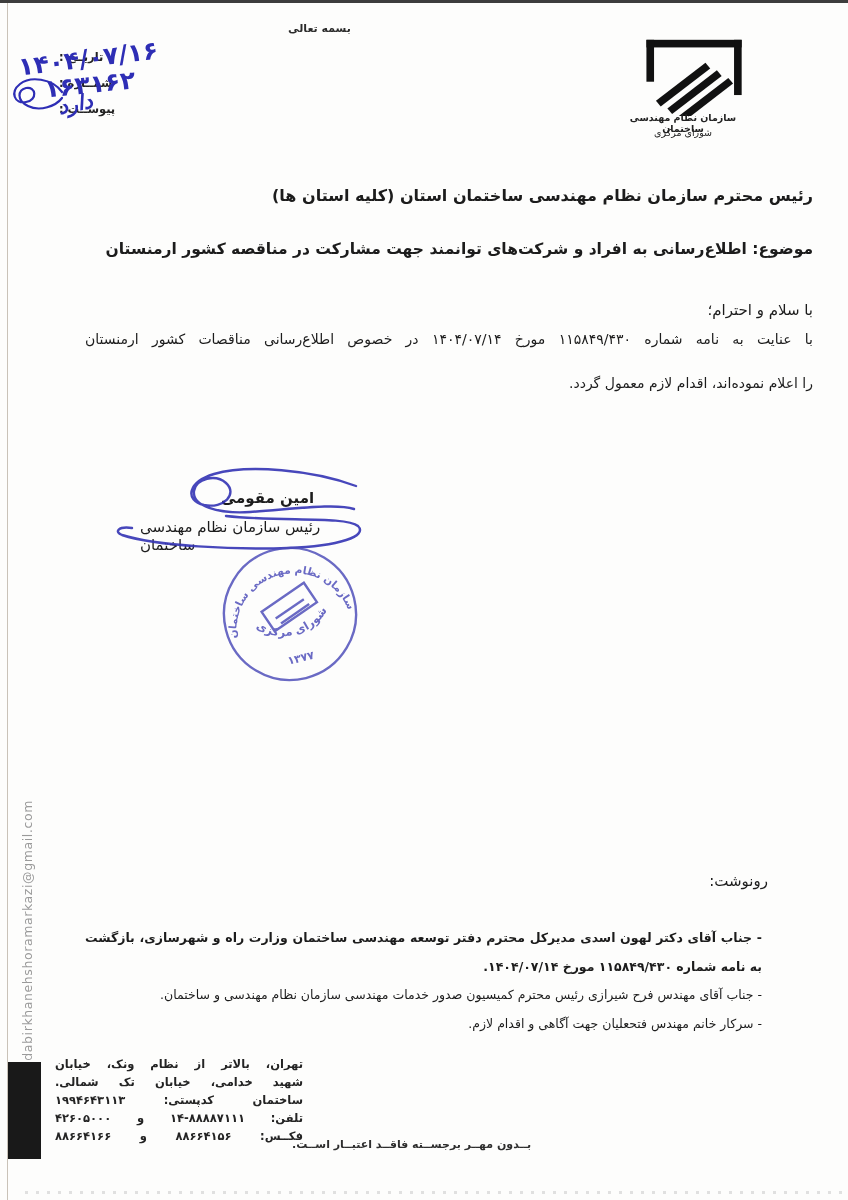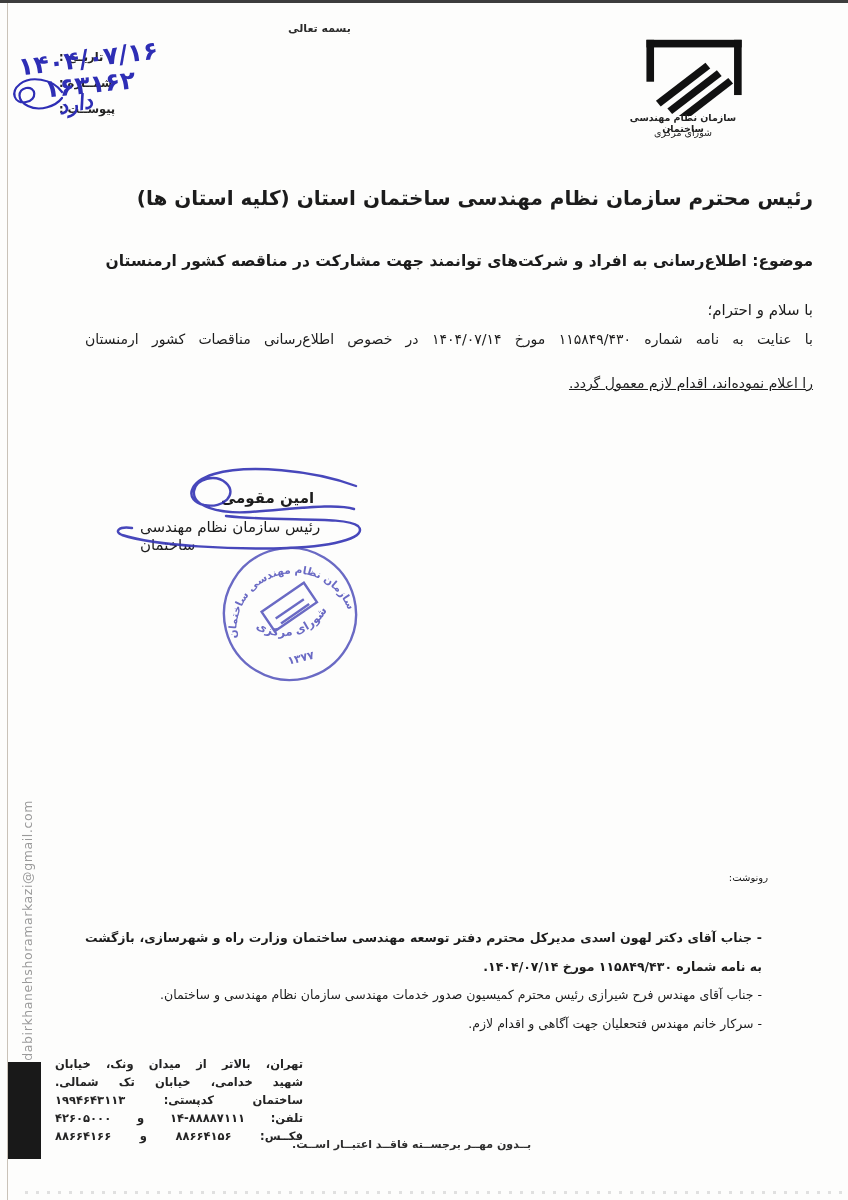--- a/index.html
+++ b/index.html
@@ -22,33 +22,33 @@
   .field-label{white-space:nowrap; margin-left:4px;}
   .field-dots{flex:1 1 auto; border-bottom:1.6px dotted #4a4a4a; height:15px;}
   .hw{color:#2e2eb5; font-weight:bold; white-space:nowrap;}
   .hw-date{left:18px; top:44px; font-size:25px; transform:rotate(-7deg); letter-spacing:1px;}
   .hw-number{left:44px; top:70px; font-size:25px; transform:rotate(-6deg); letter-spacing:2px;}
   .hw-attach{left:58px; top:92px; font-size:21px; transform:rotate(-11deg); font-style:italic;}
   .logo-box{left:640px; top:36px; width:110px; height:80px;}
   .logo-caption{left:608px; top:112px; width:150px; text-align:center; font-size:9.5px; font-weight:bold; color:#222;}
   .logo-caption2{left:608px; top:127px; width:150px; text-align:center; font-size:9.5px; color:#222;}
   
-  .recipient{right:35px; top:186px; font-size:20px; font-weight:bold;}
-  .subject{right:35px; top:240px; font-size:15.5px; font-weight:bold;margin-top:12px;}
+  .recipient{right:35px; top:186px; font-size:16px; font-weight:bold;}
+  .subject{right:35px; top:240px; font-size:15.5px; font-weight:bold;}
   .salutation{right:35px; top:301px; font-size:15px;margin-left:8px;}
   .body-par{right:35px; left:85px; top:317px; font-size:14px; line-height:44px;}
   .jline{text-align:justify; text-align-last:justify;}
-  .rline{text-align:right; text-align-last:right;text-decoration:underline;}
+  .rline{text-align:right; text-align-last:right;}
   .signer-name{left:205px; top:489px; width:125px; text-align:center; font-size:15px; font-weight:bold;}
   .signer-title{left:140px; top:518px; width:240px; text-align:left; font-size:15px; font-weight:normal;}
   .sig-svg{left:98px; top:462px; width:272px; height:100px;}
   .stamp-svg{left:219px; top:543px; width:142px; height:142px; transform:rotate(-14deg); opacity:.82;}
   .scribble-svg{left:4px; top:72px; width:62px; height:44px;}
   
-  .cc-label{right:80px; top:872px; font-size:10px;}
+  .cc-label{right:80px; top:872px; font-size:15px;}
   .cc-items{right:86px; left:85px; top:897px; font-size:12.5px; line-height:28.5px;margin-top:27px;}
   .cc-item{text-align:justify;}
   .cc-item.b{font-weight:bold;}
   
   .email-vert{left:20px; top:800px; writing-mode:vertical-rl; transform:rotate(180deg);
     direction:ltr; color:#9a9a9a; font-size:12.5px; letter-spacing:.6px;}
   .black-block{left:8px; top:1062px; width:33px; height:97px; background:#191919;}
   .address{left:55px; top:1055px; width:248px; font-size:11.5px; font-weight:bold;
     line-height:18px; color:#242424;}
   .address .al{text-align:justify; text-align-last:justify;}
@@ -140,21 +140,21 @@
   <div class="abs cc-items">
     <div class="cc-item b">- جناب آقای دکتر لهون اسدی مدیرکل محترم دفتر توسعه مهندسی ساختمان وزارت راه و شهرسازی، بازگشت به نامه شماره ۱۱۵۸۴۹/۴۳۰ مورخ ۱۴۰۴/۰۷/۱۴.</div>
     <div class="cc-item">- جناب آقای مهندس فرح شیرازی رئیس محترم کمیسیون صدور خدمات مهندسی سازمان نظام مهندسی و ساختمان.</div>
     <div class="cc-item">- سرکار خانم مهندس فتحعلیان جهت آگاهی و اقدام لازم.</div>
   </div>
 
   <div class="abs email-vert">dabirkhanehshoramarkazi@gmail.com</div>
   <div class="abs black-block"></div>
 
   <div class="abs address">
-    <div class="al">تهران، بالاتر از میدان ونک، خیابان</div>
+    <div class="al">تهران، بالاتر از نظام ونک، خیابان</div>
     <div class="al">شهید خدامی، خیابان تک شمالی.</div>
     <div class="al">ساختمان کدپستی: ۱۹۹۴۶۴۳۱۱۳</div>
     <div class="al">تلفن: ۸۸۸۸۷۱۱۱-۱۴ و ۴۲۶۰۵۰۰۰</div>
     <div class="al">فکــس: ۸۸۶۶۴۱۵۶ و ۸۸۶۶۴۱۶۶</div>
   </div>
 
   <div class="abs validity">بــدون مهــر برجســته فاقــد اعتبــار اســت.</div>
 
 </div>
 

